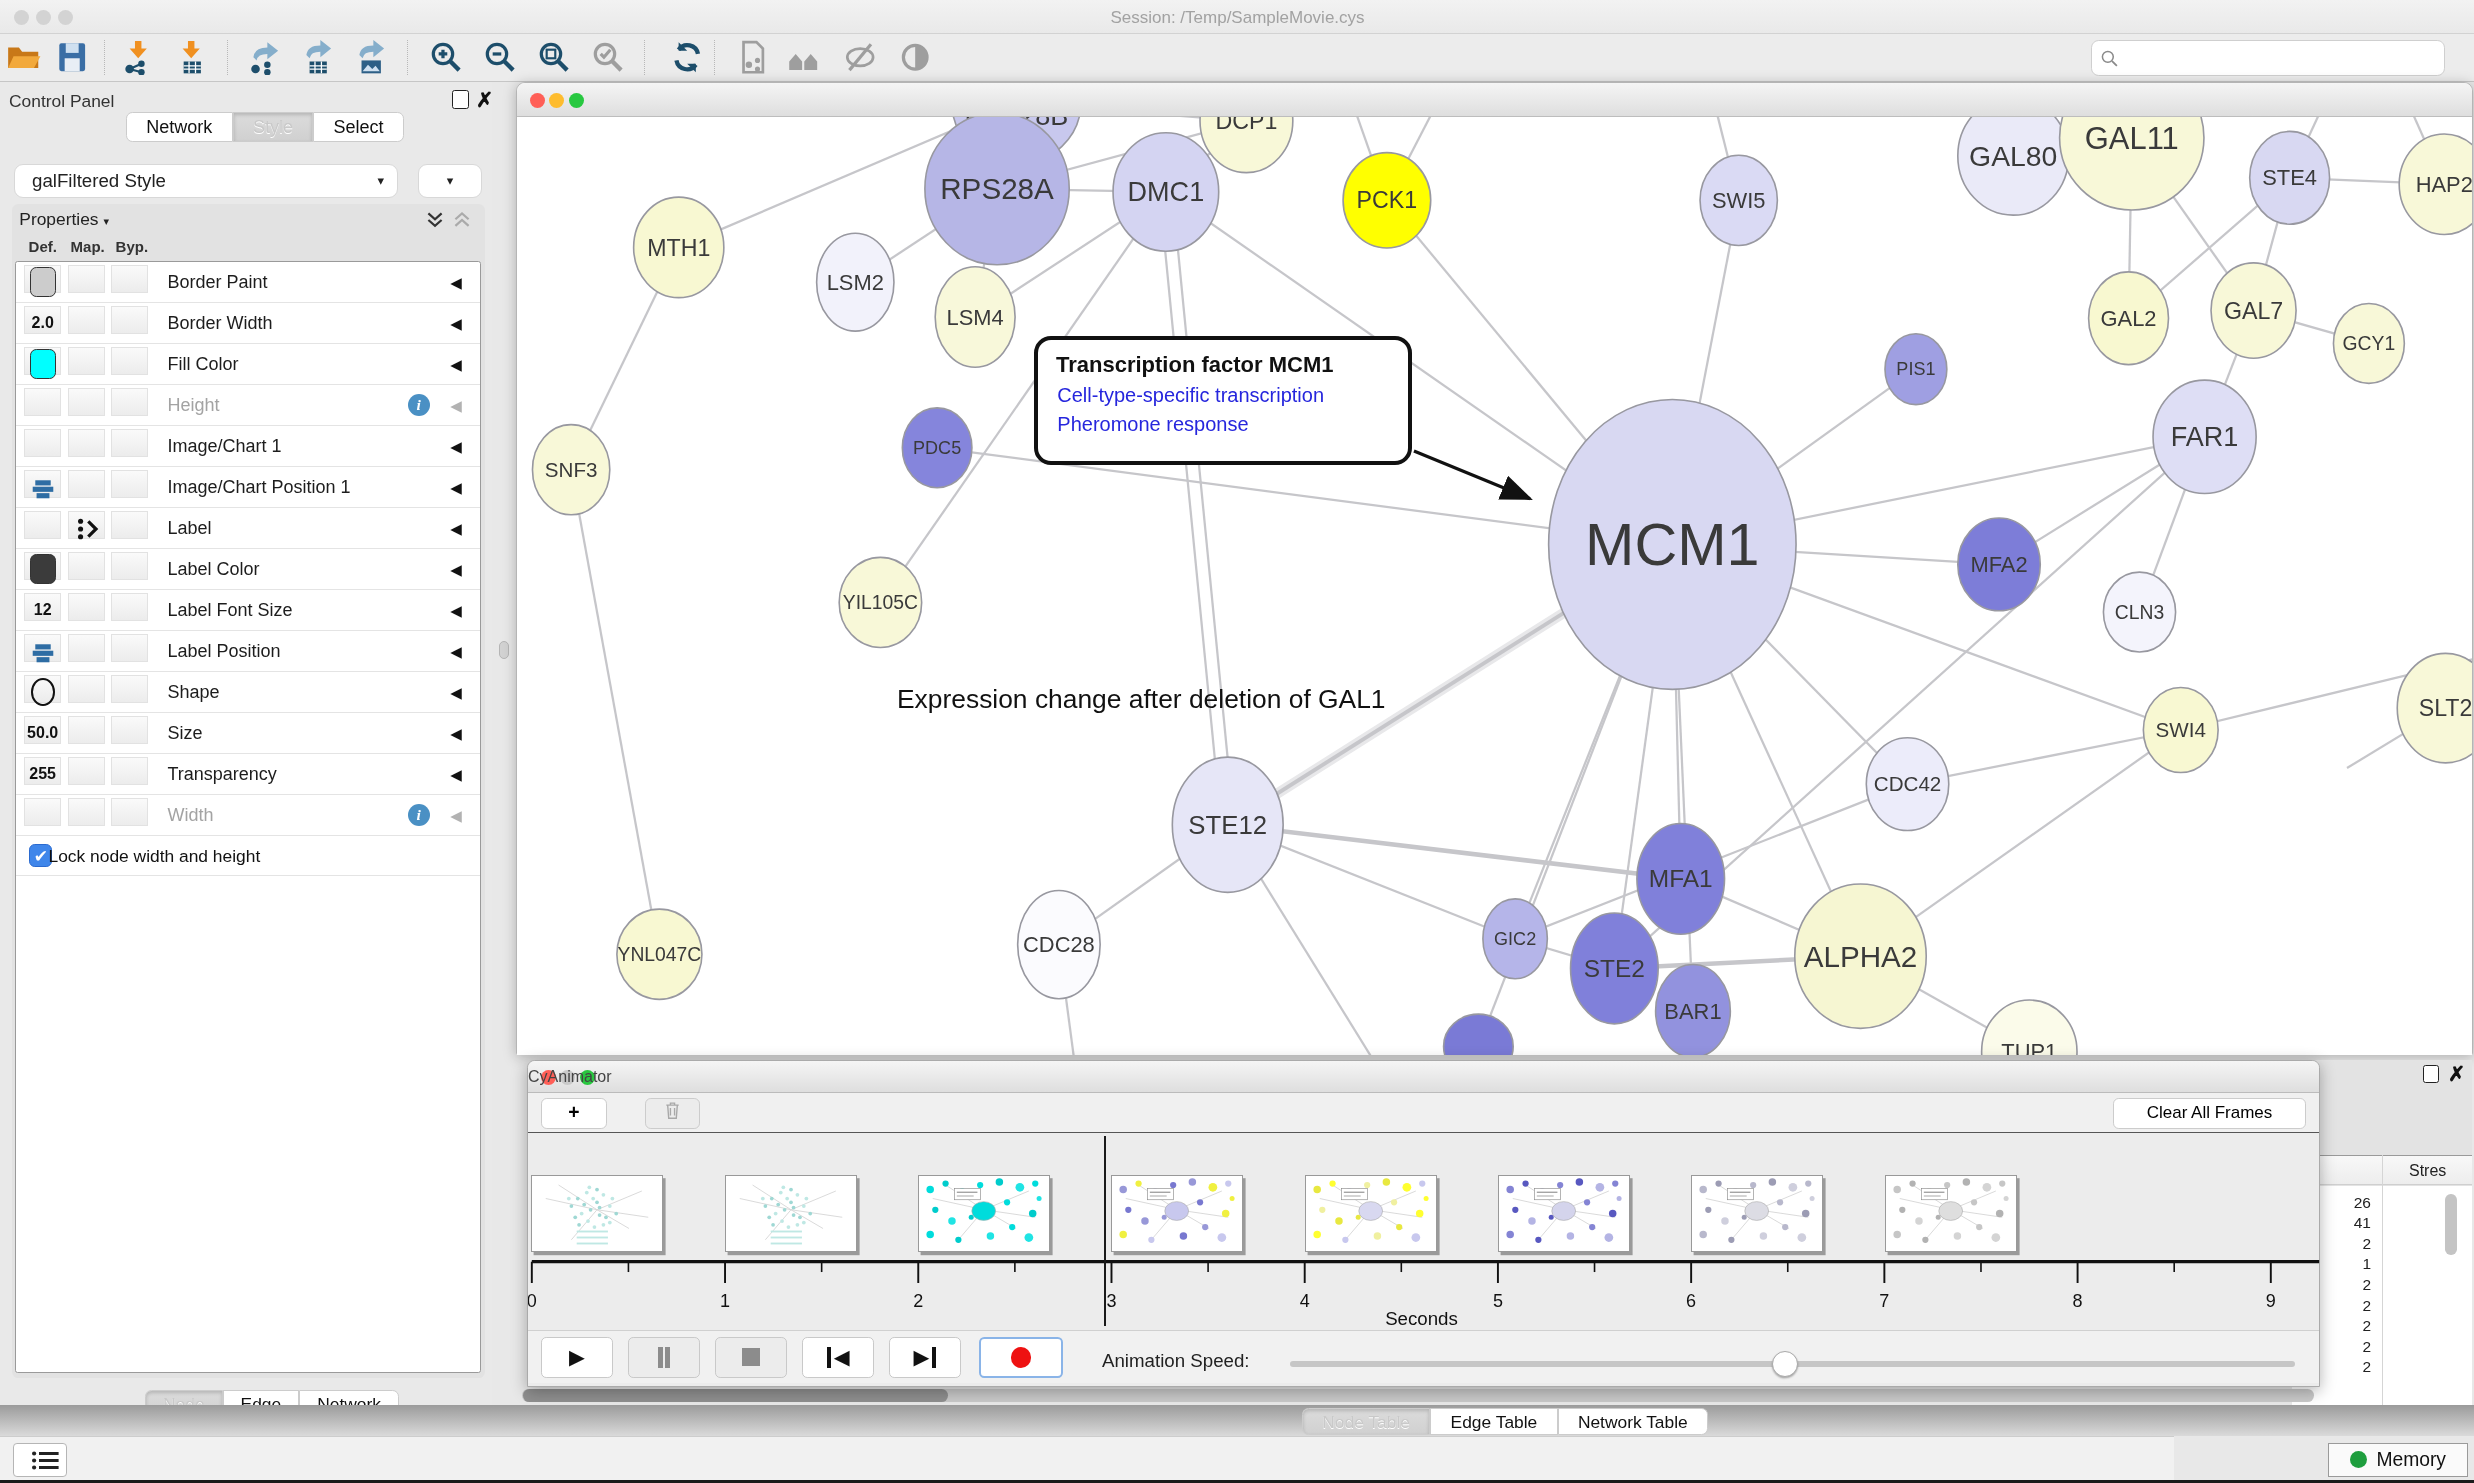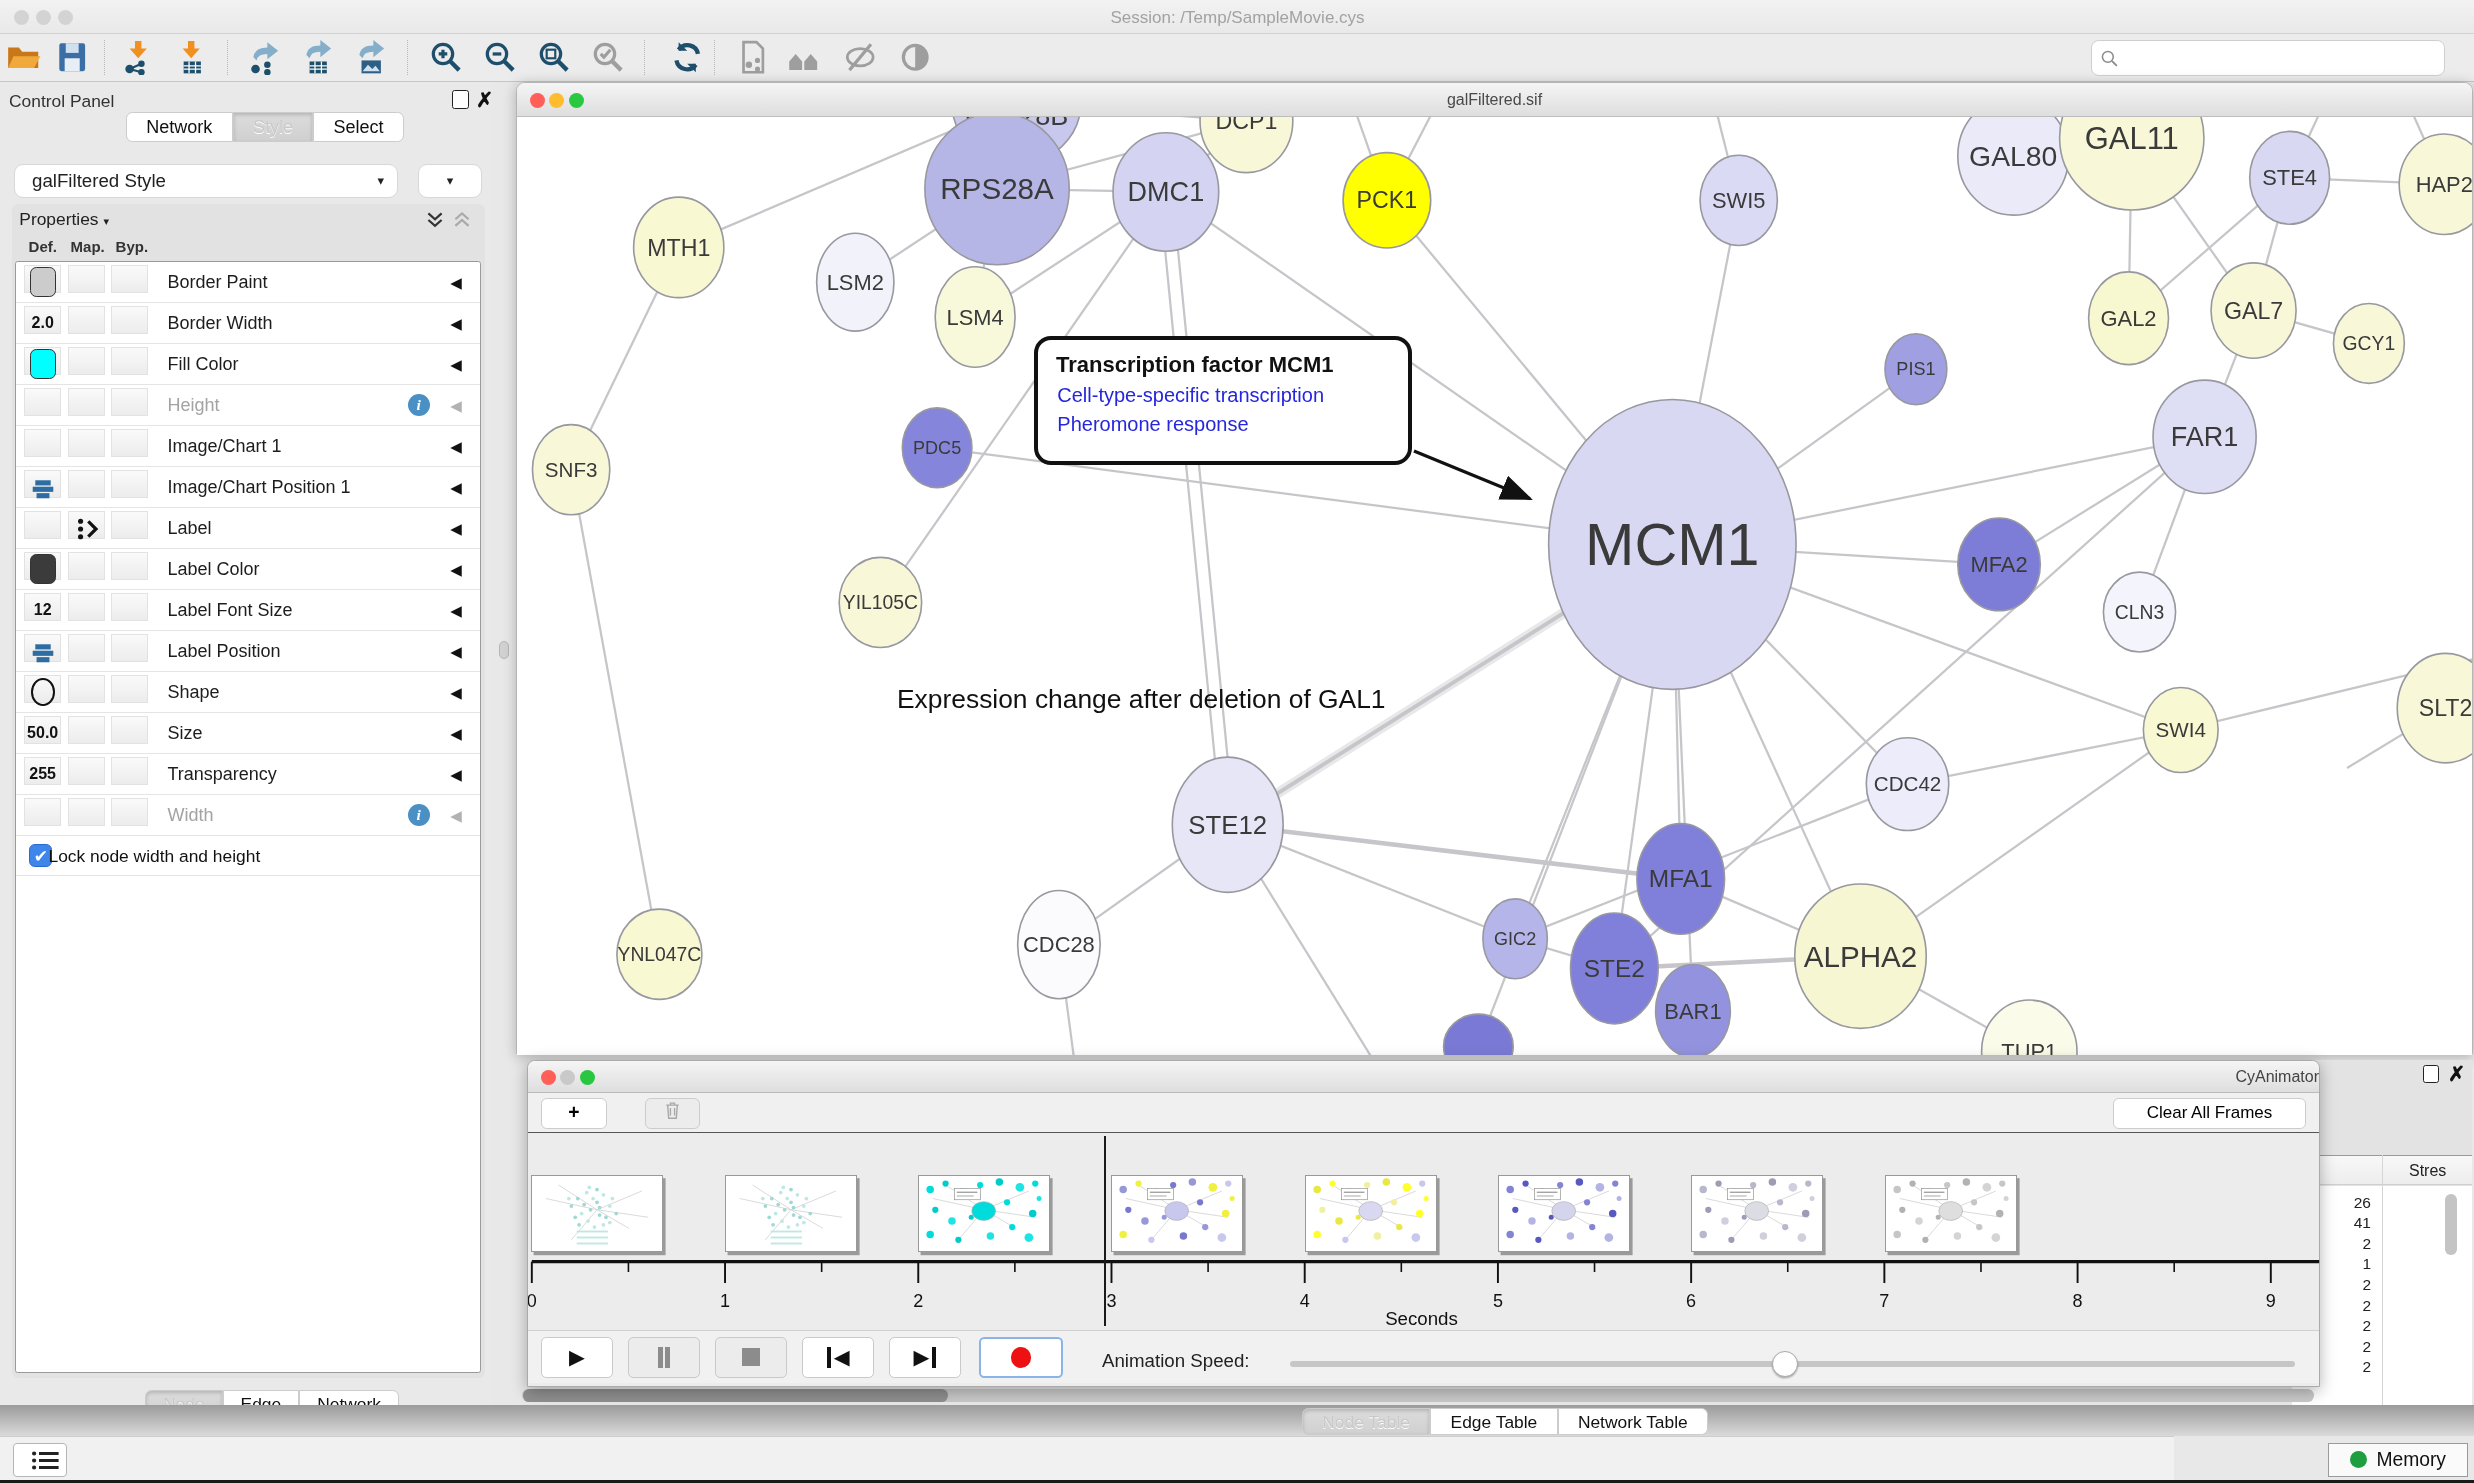--- a/index.html
+++ b/index.html
@@ -91,21 +91,21 @@
     font-size:16px; color:#222; }
   .sp-body { position:absolute; left:0; top:126px; right:0; bottom:0; background:#fff; }
   .sp-vline { position:absolute; left:90px; top:95px; bottom:0; width:1.3px; background:#d5d5d5; }
   .sp-values div { height:20.6px; font-size:15.5px; text-align:right; width:79px; }
   .sp-scroll { position:absolute; left:153px; top:7.7px; width:11.6px; height:61px; background:#c4c4c4; border-radius:5.8px; }
   .animator { position:absolute; left:527px; top:1060px; width:1793px; height:327px;
     background:#ececec; border:0.6px solid #aaa; border-radius:7.7px 7.7px 0 0;
     box-shadow:0 3.9px 15.5px rgba(0,0,0,0.3); }
   .an-titlebar { position:absolute; left:0; top:0; right:0; height:32px;
     background:linear-gradient(#f5f5f5,#dedede); border-bottom:0.6px solid #bbb; border-radius:7px 7px 0 0; }
-  .an-title { position:absolute; left:0; right:0; top:7px; text-align:right; font-size:16px; color:#444;padding-left:44px; }
+  .an-title { position:absolute; left:0; right:0; top:7px; text-align:left; font-size:16px; color:#444; }
   .an-toolbar { position:absolute; left:0; top:32px; right:0; height:40px; background:#f0f0f0; border-bottom:1.9px solid #555; }
   .an-btn { position:absolute; top:4.5px; height:31px; background:#fff; border:1.3px solid #ccc; border-radius:5.8px;
     font-size:19.3px; text-align:center; }
   .frames-area { position:absolute; left:0; top:74px; right:0; height:195px; background:#ececec; }
   .thumb { position:absolute; top:40px; width:132px; height:77px; background:#fff;
     border:0.6px solid #999; box-shadow:2.6px 3.2px 0 #9a9a9a; }
   .thumb svg { width:100%; height:100%; }
   #ruler { position:absolute; left:0; top:119px; }
   .seconds-label { position:absolute; left:797px; top:173px; width:193px; text-align:center; font-size:18.7px; color:#111; }
   .playhead { position:absolute; left:576px; top:1.3px; width:1.9px; height:190px; background:#1a1a1a; }
@@ -451,21 +451,20 @@
     </div>
   </div>
 
   <div class="divider-handle"></div>
 
   <div class="net-window">
     <div class="nw-titlebar">
       <span class="tl-dot" style="left:13px; background:#ff5f57"></span>
       <span class="tl-dot" style="left:32px; background:#febc2e"></span>
       <span class="tl-dot" style="left:52px; background:#28c840"></span>
-      <div class="nw-title">galFiltered.sif</div>
     </div>
     <div class="nw-canvas">
       <svg id="net-svg" width="1955" height="938" viewBox="800 180 3034 1455">
           <defs>
             <marker id="ah" markerWidth="10" markerHeight="8" refX="9" refY="4" orient="auto">
               <path d="M0 0L10 4L0 8z" fill="#111"></path>
             </marker>
           </defs>
           <line x1="2593" y1="843" x2="1903" y2="1278" stroke="#e8e8ea" stroke-width="16"></line>
           <line x1="1051" y1="382" x2="1575" y2="158" stroke="#c6c6ca" stroke-width="3.5"></line>

